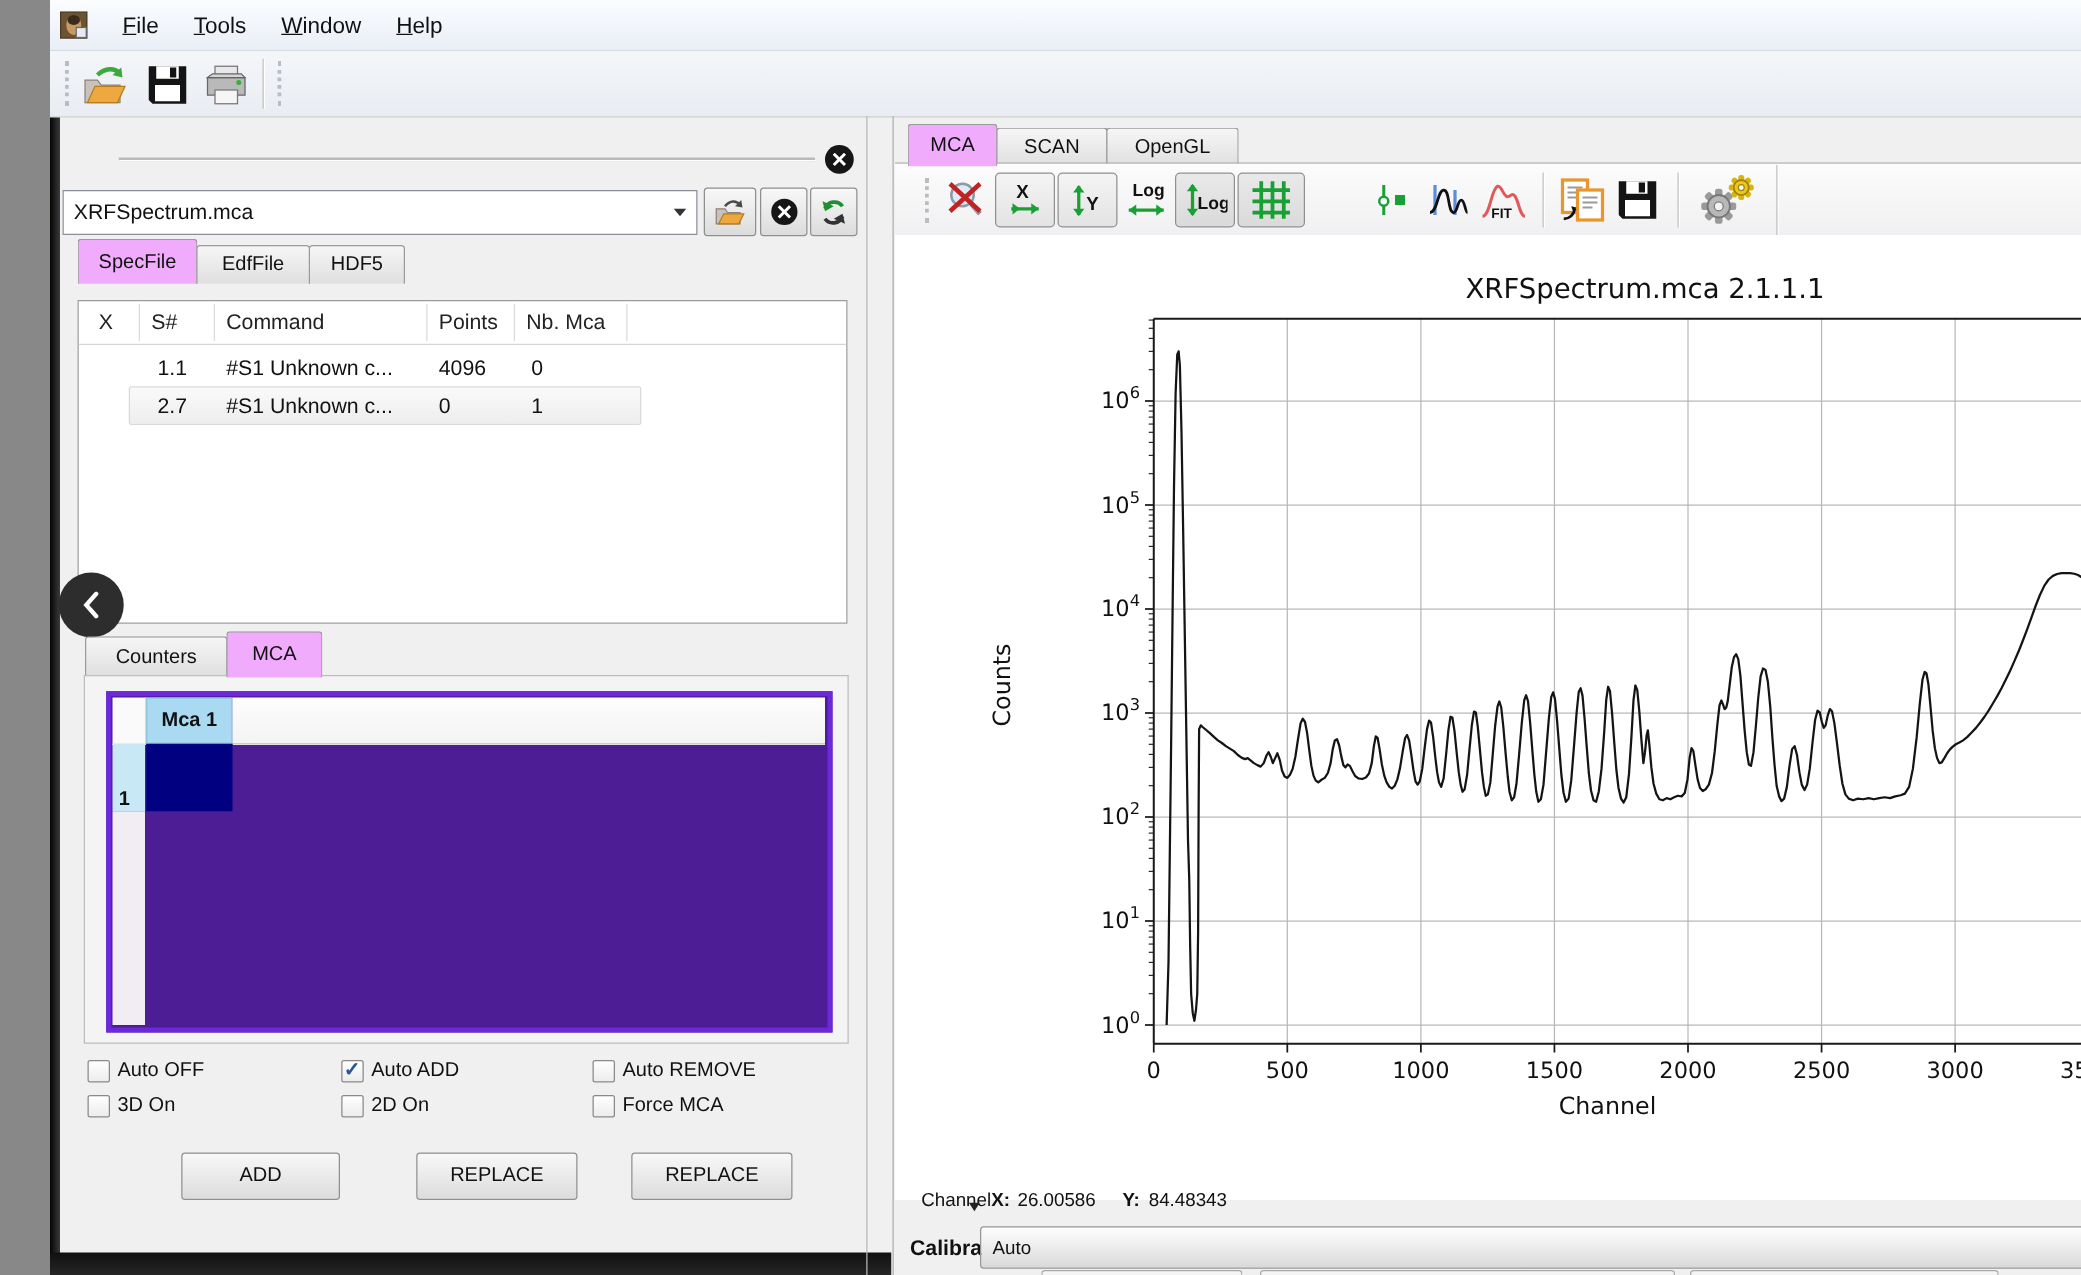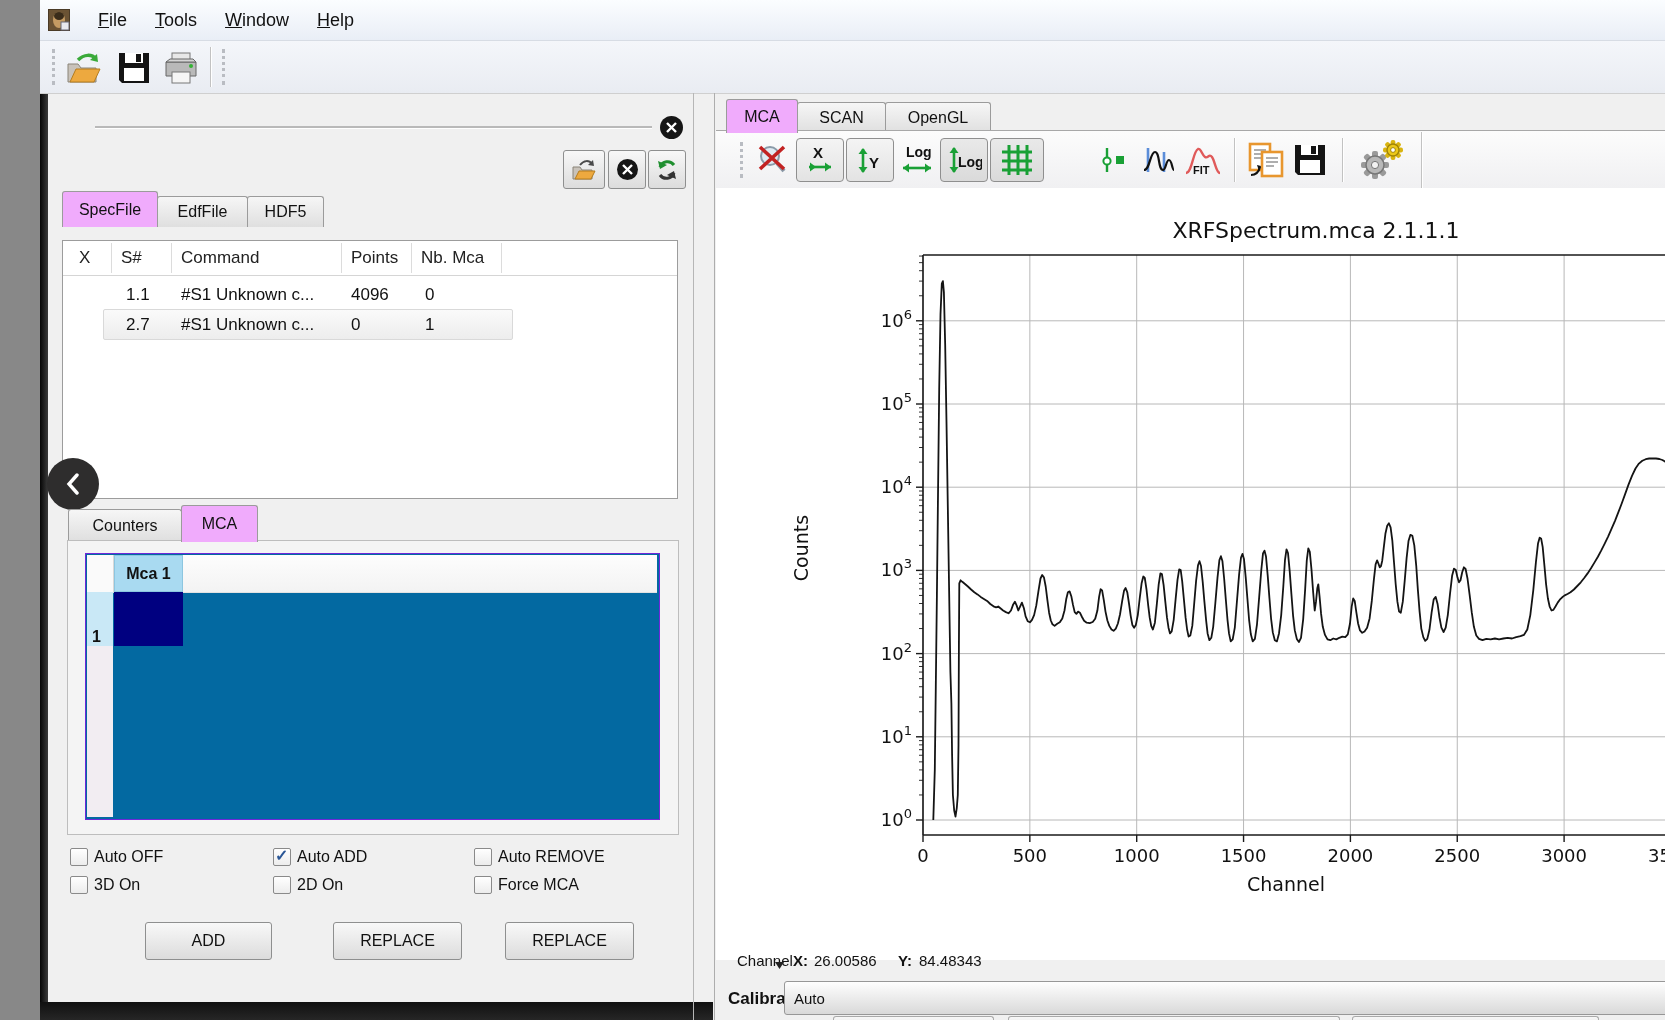--- a/index.html
+++ b/index.html
@@ -42,21 +42,21 @@
   
   #src-line{left:55px;top:126px;width:557px;height:2px;background:#b9b9b9;border-bottom:1px solid #fff;}
   #scan-table{left:22px;top:240px;width:614px;height:257px;background:#fff;border:1px solid #9c9c9c;}
   .th{position:absolute;top:7px;font-size:17px;color:#222;}
   .col-sep{position:absolute;top:2px;width:1px;height:30px;background:#dcdcdc;}
   #scan-head-line{position:absolute;left:0;top:34px;width:100%;height:1px;background:#d5d5d5;}
   .row-text{position:absolute;font-size:17px;}
   #row2-hl{position:absolute;left:40px;top:68px;width:408px;height:29px;border:1px solid #d9d9d9;
        border-radius:2px;background:linear-gradient(#fafafa,#ededed);}
   #mca-groupbox{left:27px;top:540px;width:610px;height:293px;border:1px solid #bdbdbd;background:#f4f4f4;}
-  #mca-grid{left:45px;top:553px;width:573px;height:265px;background:#0369a1;border:1px solid #6d28d9;}
+  #mca-grid{left:45px;top:553px;width:573px;height:265px;background:#4c1d95;border:4px solid #6d28d9;}
   #action-row .btn{position:absolute;height:36px;font-size:16px;}
 
   
   #plot-tabs-line{left:676px;top:130px;width:989px;height:1px;background:#a8a8a8;}
   #plot-toolbar{left:676px;top:131px;width:989px;height:57px;background:linear-gradient(#fcfcfc,#f0f0f2);
        border-bottom:1px solid #b3b3b3;display:flex;align-items:center;}
   .ptb-btn{width:46px;height:42px;background:linear-gradient(#f4f4f4,#e3e3e3);border:1px solid #8f8f8f;
        border-radius:4px;display:flex;align-items:center;justify-content:center;margin:0 1px;}
   .ptb-flat{width:42px;height:42px;display:flex;align-items:center;justify-content:center;margin:0 1px;}
   #plot-bg{left:676px;top:188px;width:989px;height:772px;background:#fff;}
@@ -115,20 +115,24 @@
   <div class="abs" id="top-split"></div>
   <div class="abs" id="left-dark"></div>
 
   <div class="abs" id="src-line"></div>
   <div class="abs roundx" style="left:620px;top:116px;width:23px;height:23px;font-size:14px">
     <svg width="11" height="11">
         <path d="M1 1 L10 10 M10 1 L1 10" stroke="#fff" stroke-width="2.4"></path>
       </svg>
   </div>
 
+  <div class="abs combo" style="left:10px;top:152px;width:506px;height:34px">
+    <span style="padding-left:8px">XRFSpectrum.mca</span>
+    <span class="arrow"></span>
+  </div>
   <div class="abs btn" style="left:523px;top:150px;width:40px;height:37px">
     <svg width="26" height="24">
       <path d="M2 9 L9 9 L11 12 L21 12 L21 21 L2 21 Z" fill="#c8c2ba" stroke="#8a8479"></path>
       <path d="M4 21 L8 13 L24 13 L20 21 Z" fill="#eda93f" stroke="#b57d1e"></path>
       <path d="M9 7 C 13 2, 18 2, 21 6" stroke="#4a4a4a" stroke-width="2" fill="none"></path>
       <path d="M22 2 L23 8 L17 7 Z" fill="#4a4a4a"></path>
     </svg>
   </div>
   <div class="abs btn" style="left:568px;top:150px;width:36px;height:37px">
     <span class="roundx" style="width:21px;height:21px">

